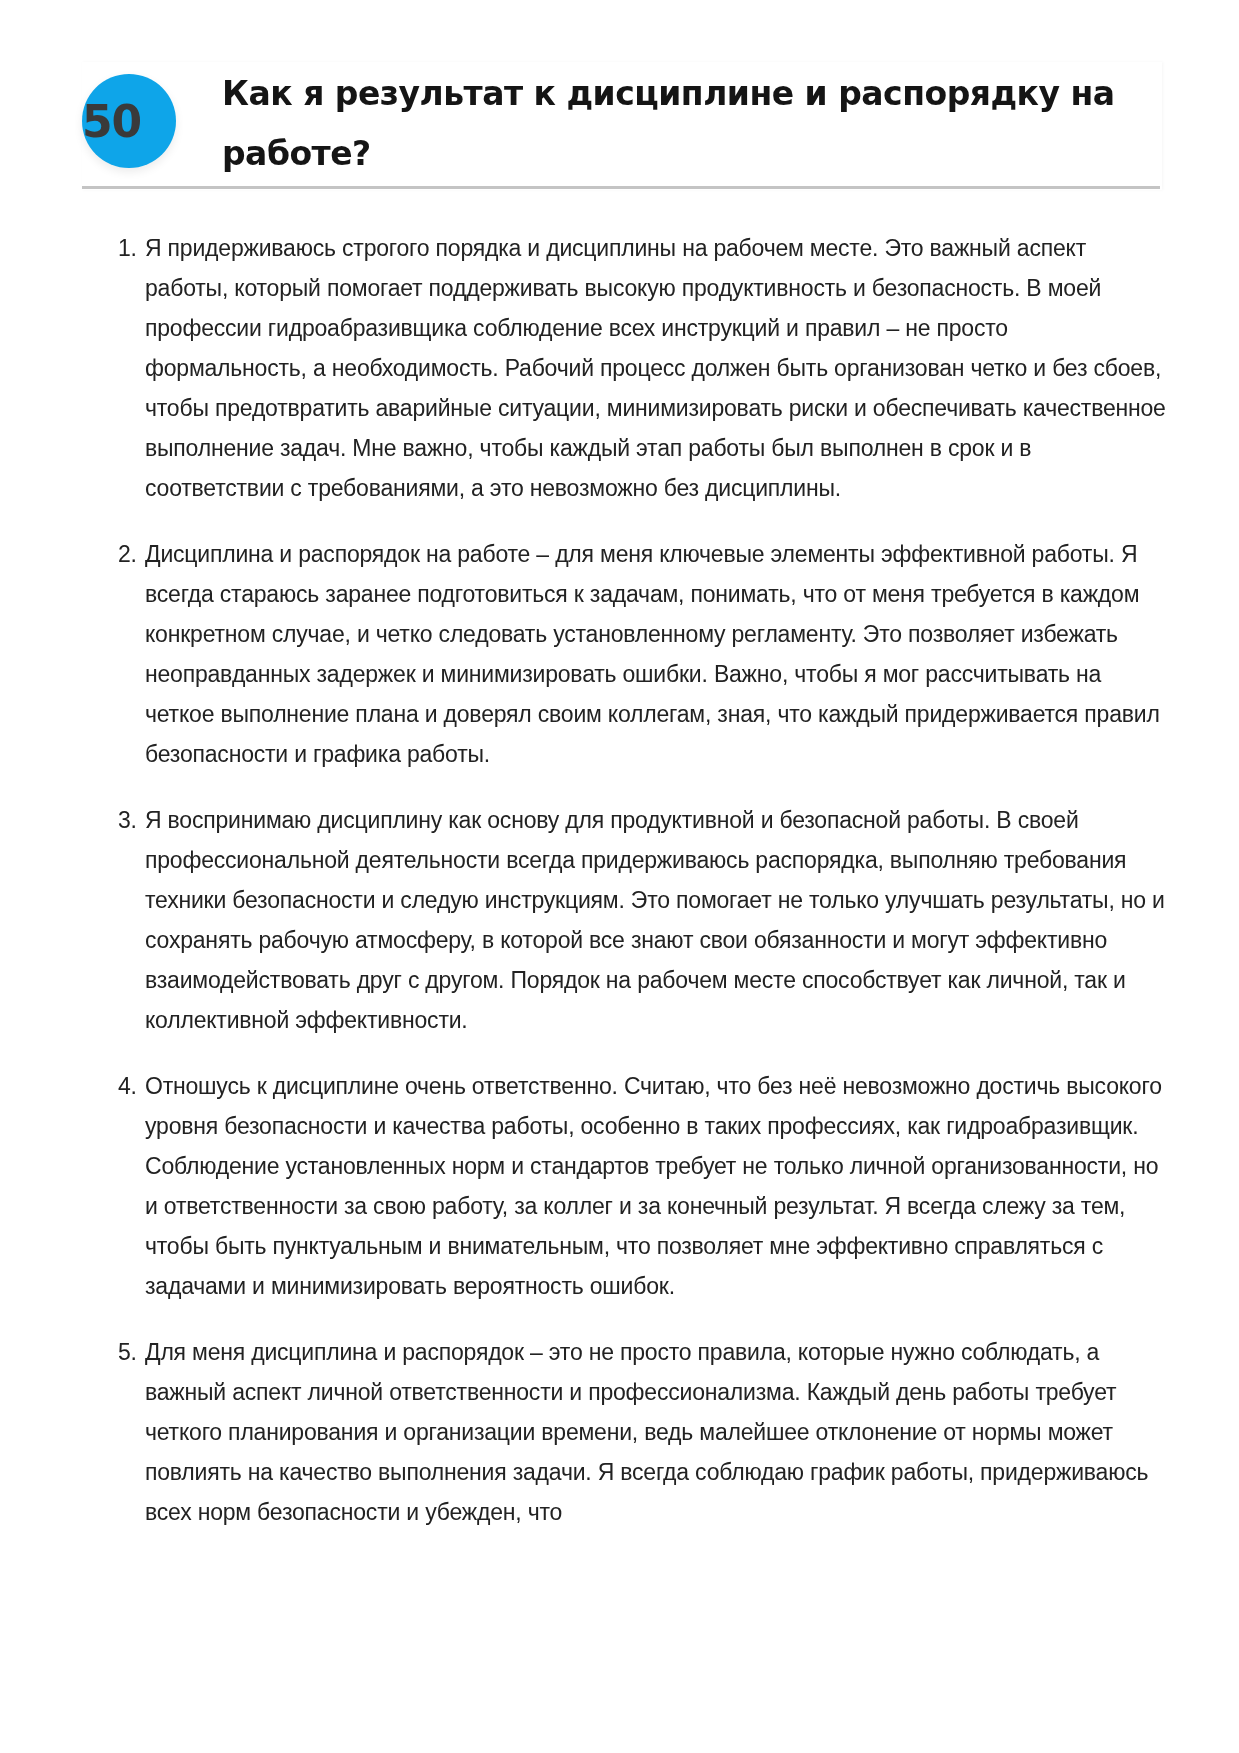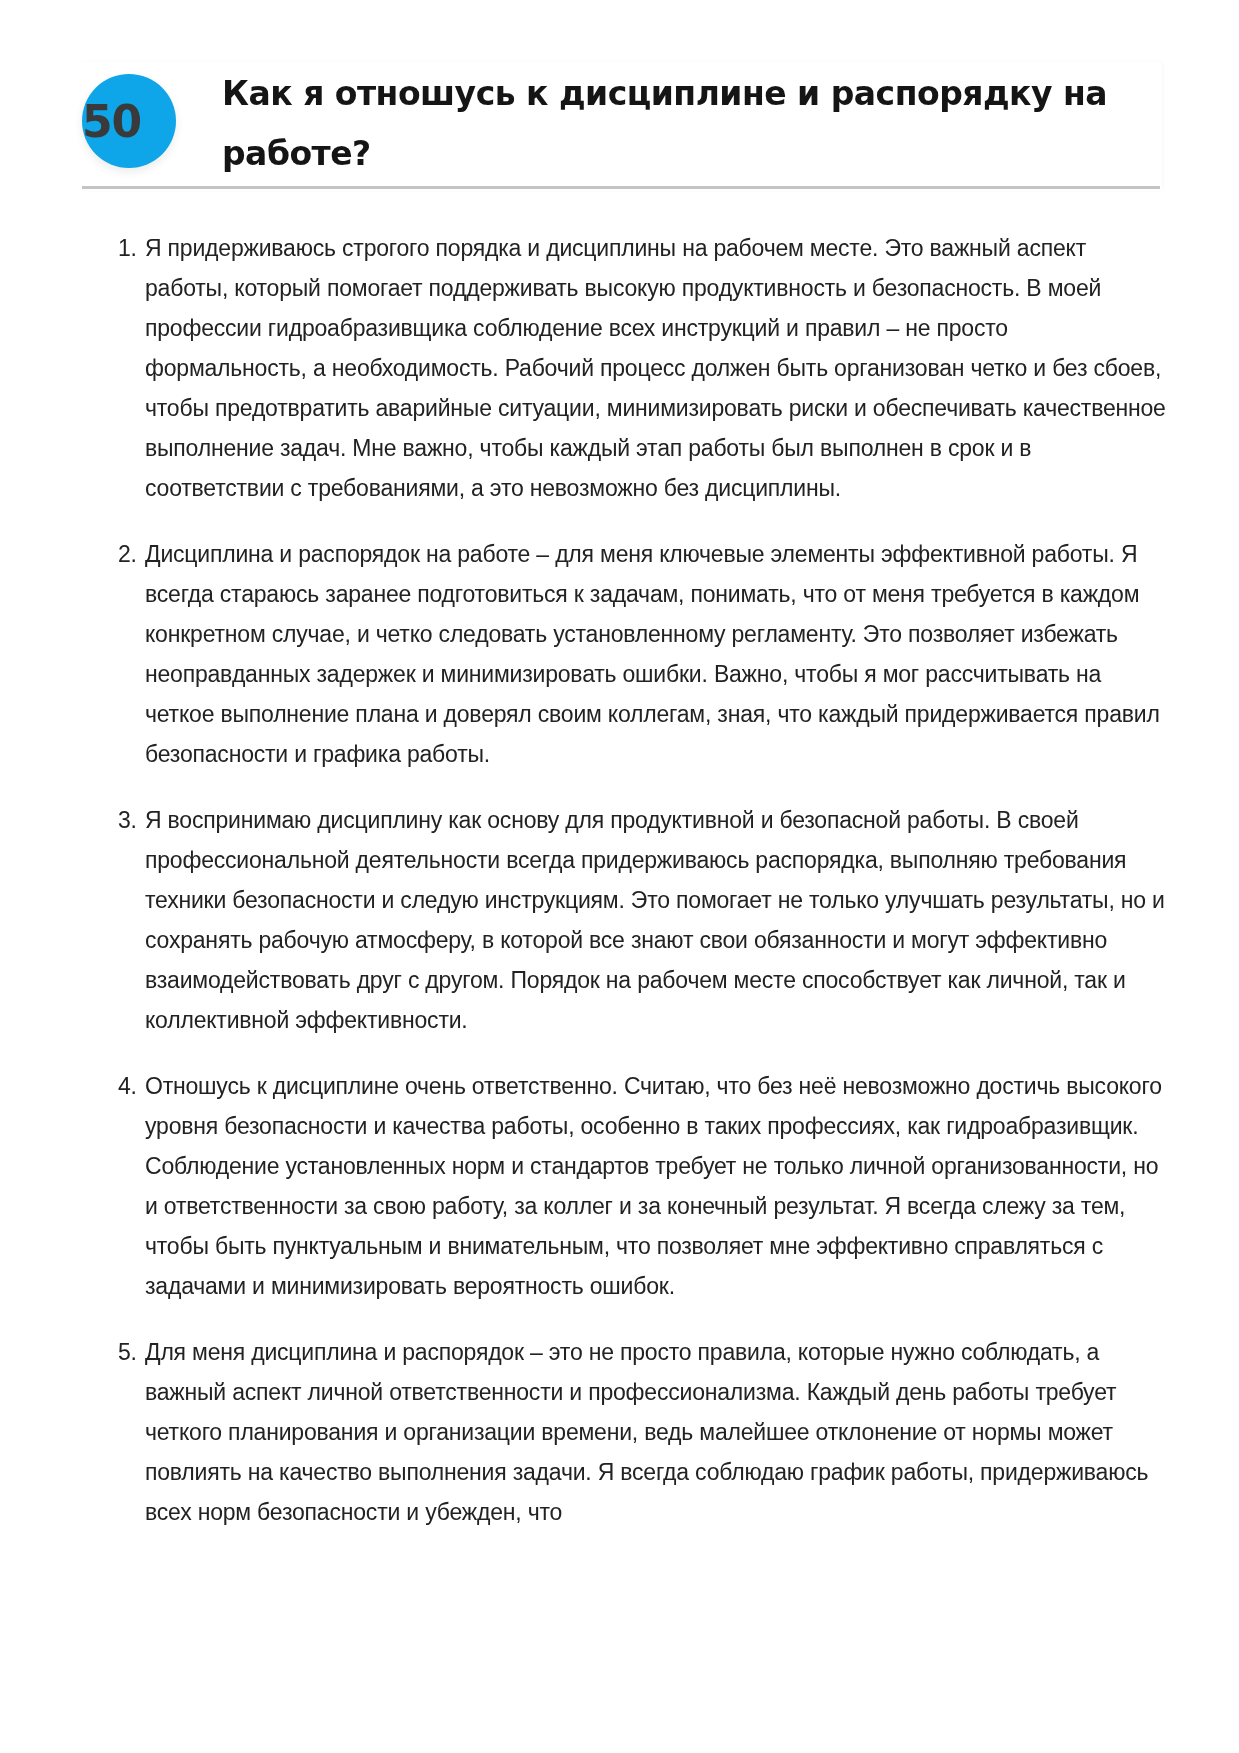--- a/index.html
+++ b/index.html
@@ -100,21 +100,21 @@
     }
   </style>
 </head>
 <body>
 
 <div class="header">
   <div class="header-panel"></div>
   <div class="badge">
     <span class="badge-number">50</span>
   </div>
-  <h1 class="title">Как я отношусь к дисциплине и распорядку на работе?</h1>
+  <h1 class="title">Как я результат к дисциплине и распорядку на работе?</h1>
   <div class="divider"></div>
 </div>
 
 <div class="content">
   <ol class="answers">
     <li class="answer">
       <span class="answer-num">1.</span>
       <span>Я придерживаюсь строгого порядка и дисциплины на рабочем месте. Это важный аспект работы, который помогает поддерживать высокую продуктивность и безопасность. В моей профессии гидроабразивщика соблюдение всех инструкций и правил – не просто формальность, а необходимость. Рабочий процесс должен быть организован четко и без сбоев, чтобы предотвратить аварийные ситуации, минимизировать риски и обеспечивать качественное выполнение задач. Мне важно, чтобы каждый этап работы был выполнен в срок и в соответствии с требованиями, а это невозможно без дисциплины.</span>
     </li>
     <li class="answer">

